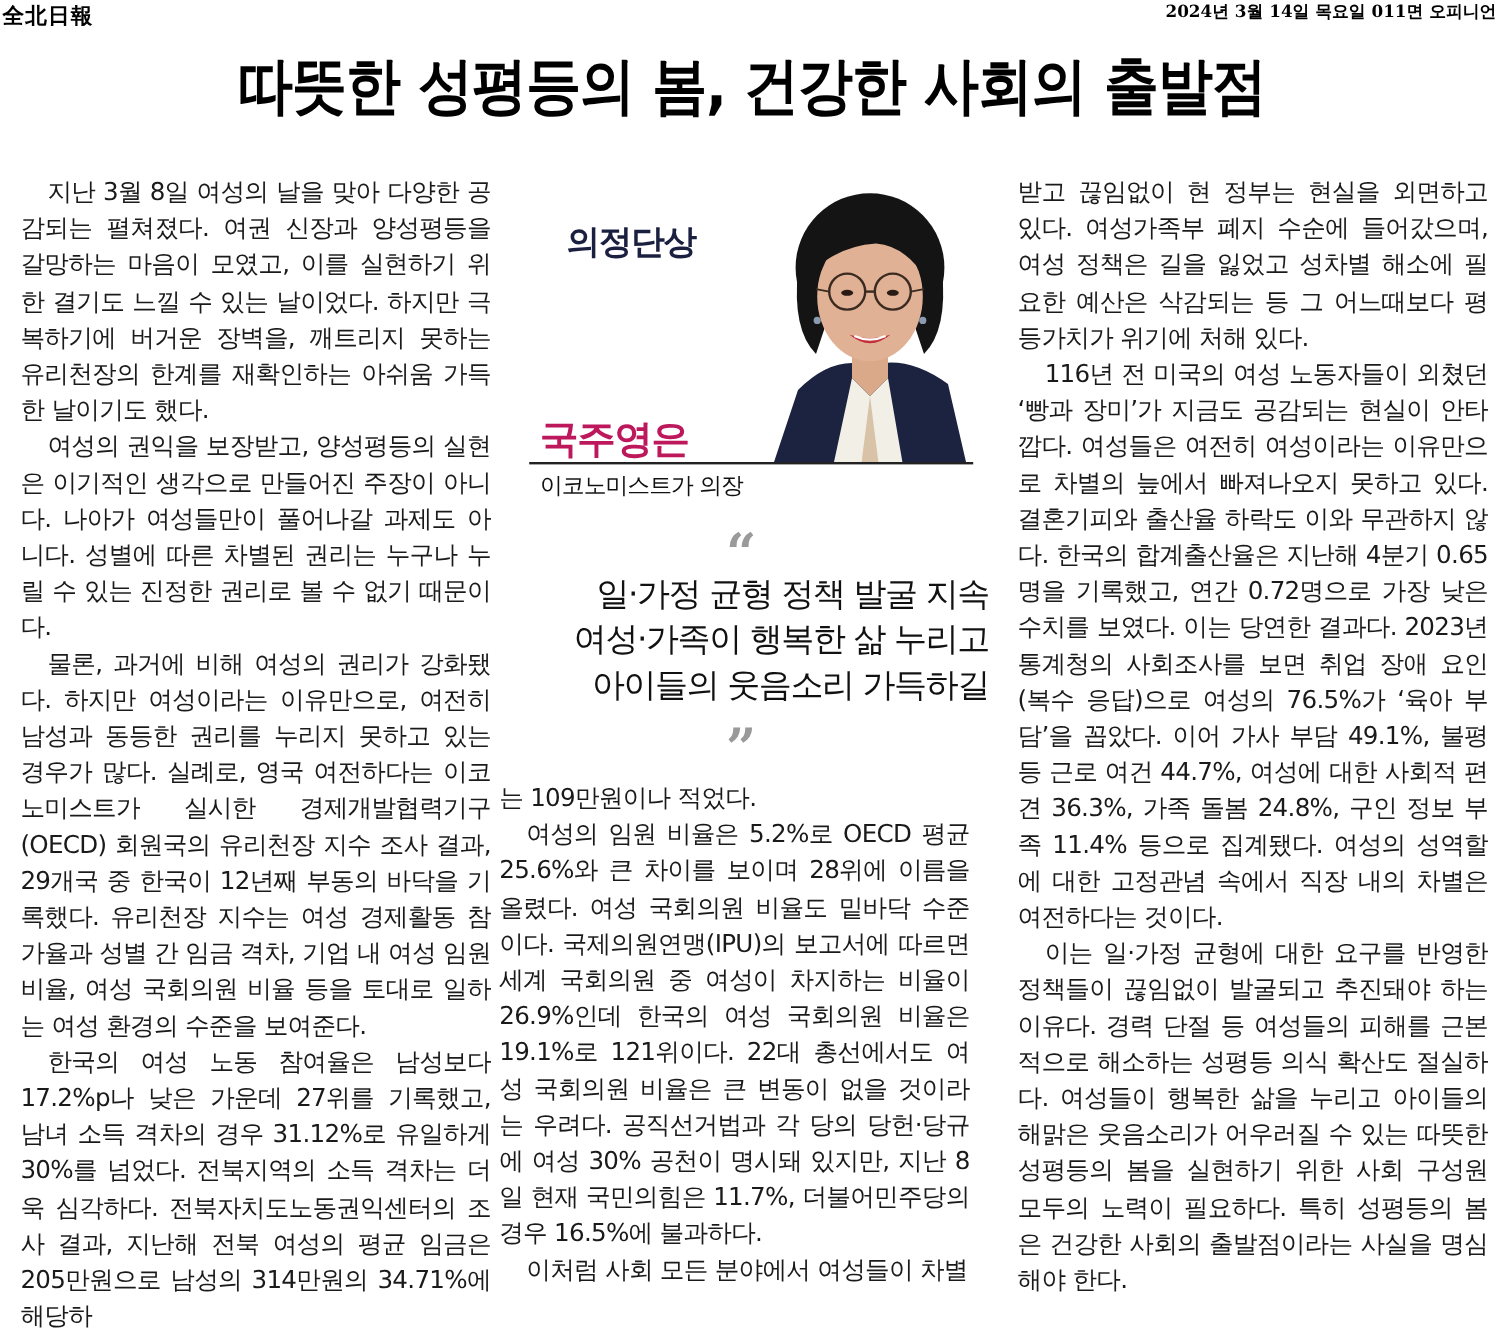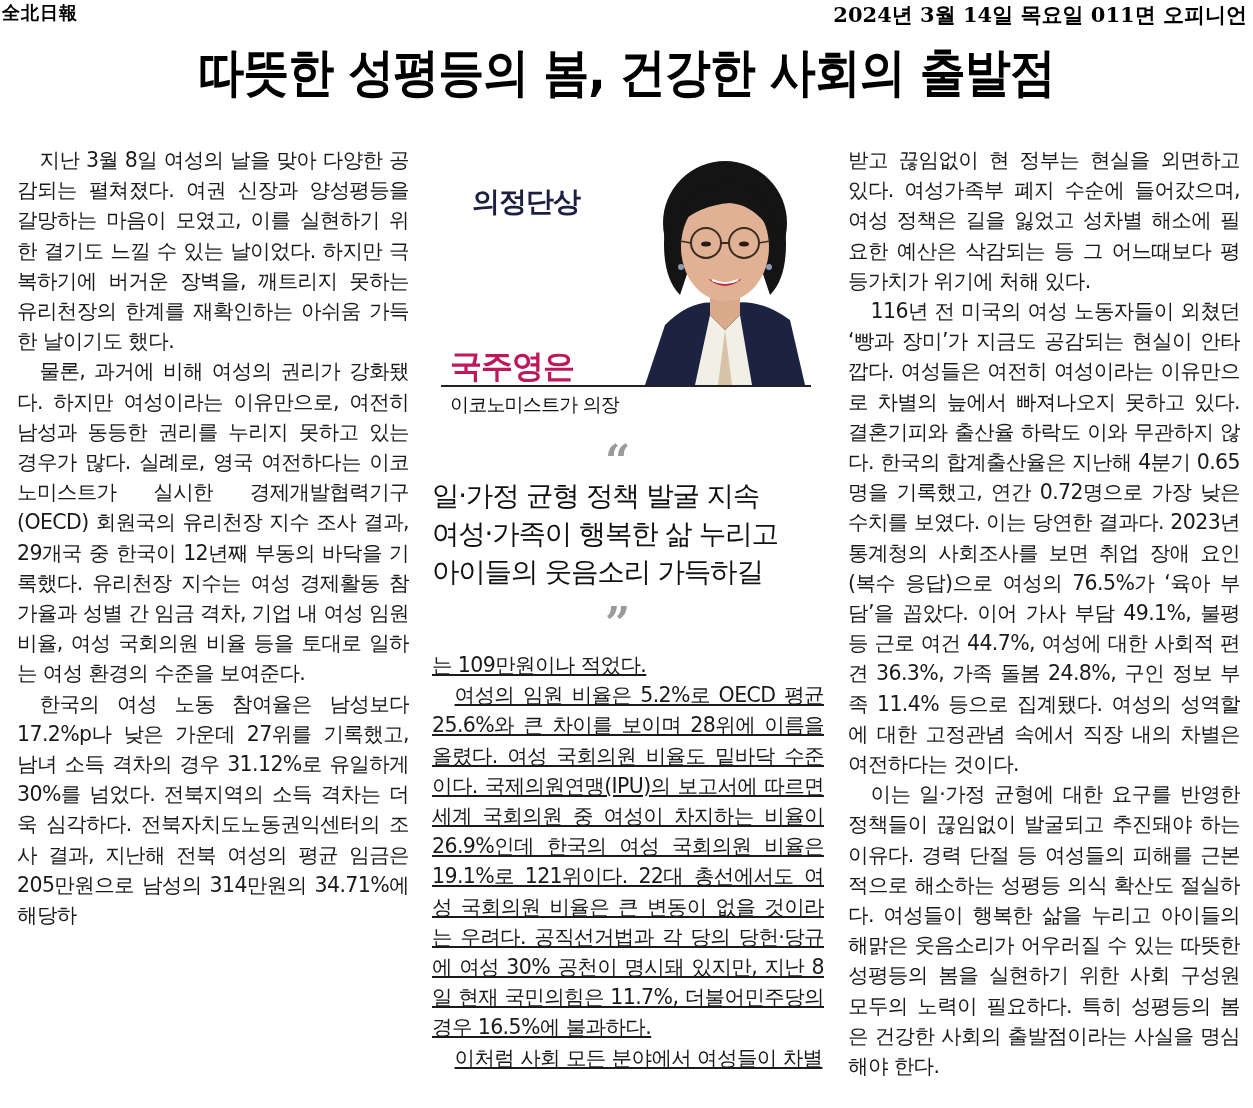--- a/index.html
+++ b/index.html
@@ -29,21 +29,21 @@
       font-size: 18px;
       letter-spacing: 1px;
       color: #000;
       text-align: center;
     }
     .dateline {
       position: absolute;
       right: 6px; top: 1px;
       font-family: "DejaVu Serif", serif;
       font-weight: bold;
-      font-size: 21px;
+      font-size: 14px;
       color: #000;
       white-space: nowrap;
     }
     .headline {
       position: absolute;
       left: 0; top: 38px;
       width: 1253px;
       text-align: center;
       font-family: "DejaVu Sans", sans-serif;
       font-weight: bold;
@@ -63,21 +63,21 @@
     }
     .col p {
       margin: 0;
       text-indent: 1.1em;
       text-align: justify;
     }
     .col p.cont {
       text-indent: 0;
     }
     .col1 { left: 17px; top: 145px; width: 392px; }
-    .col2 { left: 432px; top: 650px; width: 392px; text-decoration: underline; }
+    .col2 { left: 416px; top: 650px; width: 392px; }
     .col3 { left: 848px; top: 145px; width: 392px; }
 
     .column-tag {
       position: absolute;
       left: 472px; top: 145px;
       font-family: "DejaVu Sans", sans-serif;
       font-weight: bold;
       font-size: 28px;
       color: #1b2040;
       letter-spacing: -1px;
@@ -121,41 +121,42 @@
       font-size: 44px;
       color: #9a9a9a;
       line-height: 1;
     }
     .quote-open { left: 605px; top: 440px; width: auto; }
     .quote-close { left: 605px; top: 602px; width: auto; }
     .pullquote {
       position: absolute;
       left: 432px; top: 476px;
       width: 392px;
-      text-align: left;
+      text-align: right;
       font-family: "DejaVu Sans", sans-serif;
       font-size: 27.5px;
       line-height: 38px;
       color: #111;
       letter-spacing: -1.2px;
     }
     .pullquote div { white-space: nowrap; }
   </style>
 </head>
 <body>
 
 <div class="masthead">
   <span class="logo">全北日報</span>
   <span class="dateline">2024년 3월 14일 목요일 011면 오피니언</span>
 </div>
 
 <h1 class="headline" style="margin:0;">따뜻한 성평등의 봄, 건강한 사회의 출발점</h1>
 
 <div class="col col1">
   <p>지난 3월 8일 여성의 날을 맞아 다양한 공감되는 펼쳐졌다. 여권 신장과 양성평등을 갈망하는 마음이 모였고, 이를 실현하기 위한 결기도 느낄 수 있는 날이었다. 하지만 극복하기에 버거운 장벽을, 깨트리지 못하는 유리천장의 한계를 재확인하는 아쉬움 가득한 날이기도 했다.</p>
+  <p>여성의 권익을 보장받고, 양성평등의 실현은 이기적인 생각으로 만들어진 주장이 아니다. 나아가 여성들만이 풀어나갈 과제도 아니다. 성별에 따른 차별된 권리는 누구나 누릴 수 있는 진정한 권리로 볼 수 없기 때문이다.</p>
   <p>물론, 과거에 비해 여성의 권리가 강화됐다. 하지만 여성이라는 이유만으로, 여전히 남성과 동등한 권리를 누리지 못하고 있는 경우가 많다. 실례로, 영국 여전하다는 이코노미스트가 실시한 경제개발협력기구(OECD) 회원국의 유리천장 지수 조사 결과, 29개국 중 한국이 12년째 부동의 바닥을 기록했다. 유리천장 지수는 여성 경제활동 참가율과 성별 간 임금 격차, 기업 내 여성 임원 비율, 여성 국회의원 비율 등을 토대로 일하는 여성 환경의 수준을 보여준다.</p>
   <p>한국의 여성 노동 참여율은 남성보다 17.2%p나 낮은 가운데 27위를 기록했고, 남녀 소득 격차의 경우 31.12%로 유일하게 30%를 넘었다. 전북지역의 소득 격차는 더욱 심각하다. 전북자치도노동권익센터의 조사 결과, 지난해 전북 여성의 평균 임금은 205만원으로 남성의 314만원의 34.71%에 해당하</p>
 </div>
 
 <div class="column-tag">의정단상</div>
 
 <div class="portrait">
   <svg width="170" height="230" viewBox="0 0 170 230">
 
     <path d="M5 230 L25 170 Q55 140 85 150 Q115 140 150 165 L165 230 Z" fill="#1c2340"></path>

